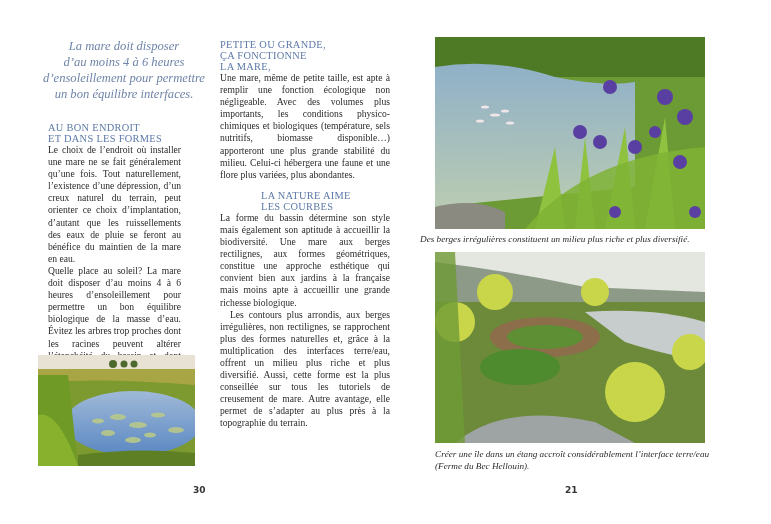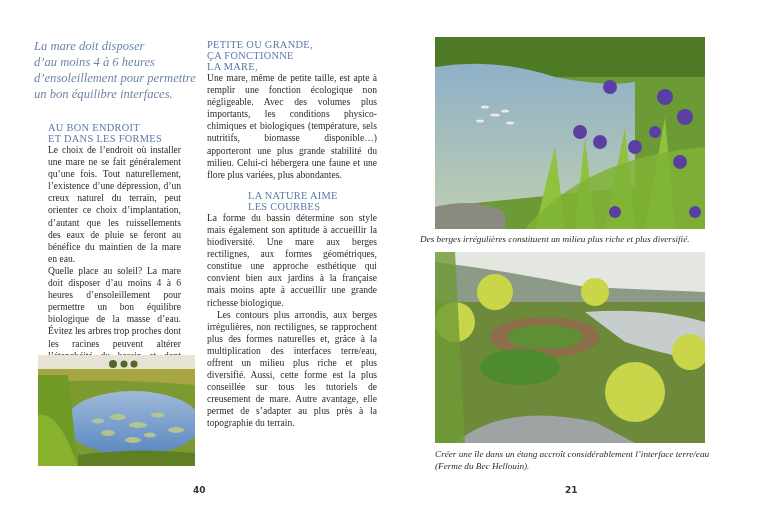--- a/index.html
+++ b/index.html
@@ -1,30 +1,30 @@
 <!DOCTYPE html>
 <html><head>
 <meta charset="utf-8">
 <style>
   html, body { margin: 0; padding: 0; background: #ffffff; }
   body { width: 771px; height: 524px; position: relative; overflow: hidden;
          font-family: "DejaVu Serif", "Liberation Serif", serif; color: #2a2a2a; }
   .abs { position: absolute; }
   .pull-quote { left: 34px; top: 38px; width: 180px; font-family: "Liberation Serif", serif;
                 font-style: italic; font-size: 12.6px; line-height: 16px; color: #6f84a8; }
-  .pull-quote p { margin: 0; }
+  .pull-quote p { margin: 0; text-align: center; }
   .col { font-family: "Liberation Serif", serif; font-size: 9.6px; line-height: 12.1px; color: #2b2b2b;
          text-align: justify; hyphens: auto; }
   .col p { margin: 0; }
   .col p.indent { text-indent: 10px; }
   .heading { font-family: "Liberation Serif", serif; font-size: 10.4px; line-height: 11px; color: #5d7aa8;
              letter-spacing: 0.3px; text-transform: uppercase; margin: 0; font-weight: normal; }
   .heading span { display: block; }
   .col1 { left: 48px; top: 122px; width: 133px; }
-  .col2 { left: 207px; top: 39px; width: 170px; }
+  .col2 { left: 220px; top: 39px; width: 170px; }
   .col2 .heading.second { margin-top: 9px; margin-left: 41px; }
   .photo { overflow: hidden; }
   .photo svg { display: block; width: 100%; height: 100%; }
   .photo-left { left: 38px; top: 355px; width: 157px; height: 111px; }
   .photo-right-top { left: 435px; top: 37px; width: 270px; height: 192px; }
   .photo-right-bottom { left: 435px; top: 252px; width: 270px; height: 191px; }
   .caption { font-family: "Liberation Serif", serif; font-style: italic; font-size: 9.2px; line-height: 12px; color: #2b2b2b; }
   .caption-top { left: 420px; top: 233px; width: 290px; }
   .caption-bottom { left: 435px; top: 448px; width: 290px; }
   .page-num { font-family: "DejaVu Sans", sans-serif; font-weight: bold; font-size: 9px; color: #333; }
@@ -93,21 +93,21 @@
         <ellipse cx="95" cy="85" rx="8" ry="3"></ellipse>
       <ellipse cx="60" cy="66" rx="6" ry="2.5"></ellipse>
         <ellipse cx="112" cy="80" rx="6" ry="2.5"></ellipse>
     </g>
     <path d="M0 20 L30 20 L40 111 L0 111 Z" fill="#6f9a25"></path>
     <path d="M0 60 Q20 55 40 111 L0 111 Z" fill="#88b22e"></path>
     <path d="M40 100 Q100 92 157 98 L157 111 L40 111 Z" fill="#5f7f24"></path>
   </svg>
 </div>
 
-<div class="abs page-num pn-left">40</div>
+<div class="abs page-num pn-left">30</div>
 
 <div class="abs photo photo-right-top">
   <svg viewBox="0 0 270 192" preserveAspectRatio="none">
     <defs>
       <linearGradient id="water2" x1="0" y1="0" x2="0" y2="1">
         <stop offset="0" stop-color="#8fb0c8"></stop>
           <stop offset="1" stop-color="#b9cbb3"></stop>
       </linearGradient>
     </defs>
     <rect width="270" height="192" fill="#6c9a34"></rect>

